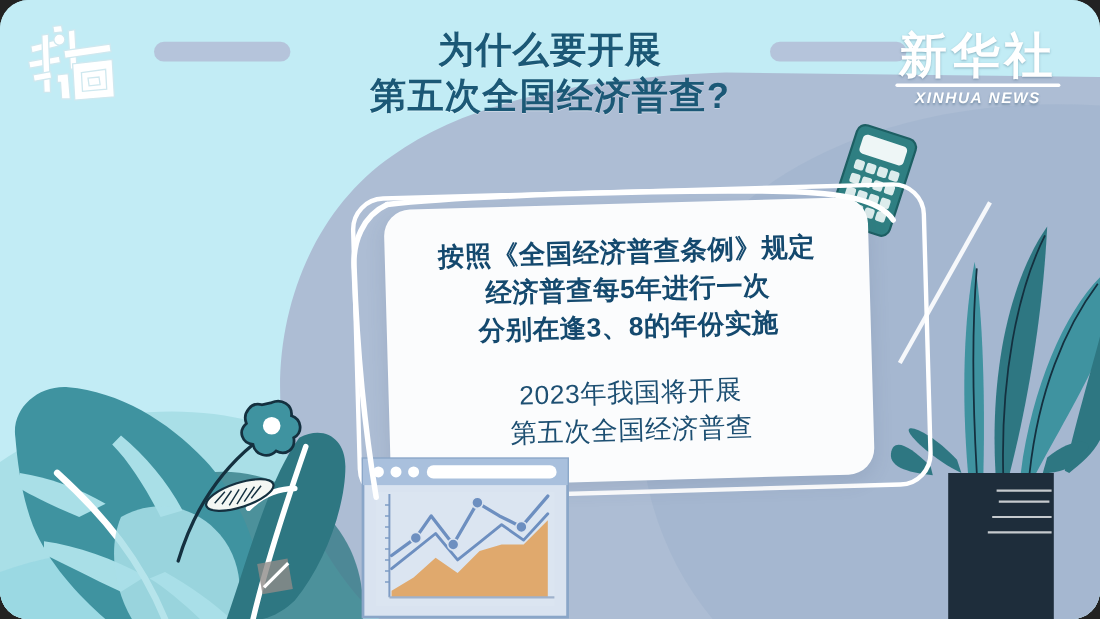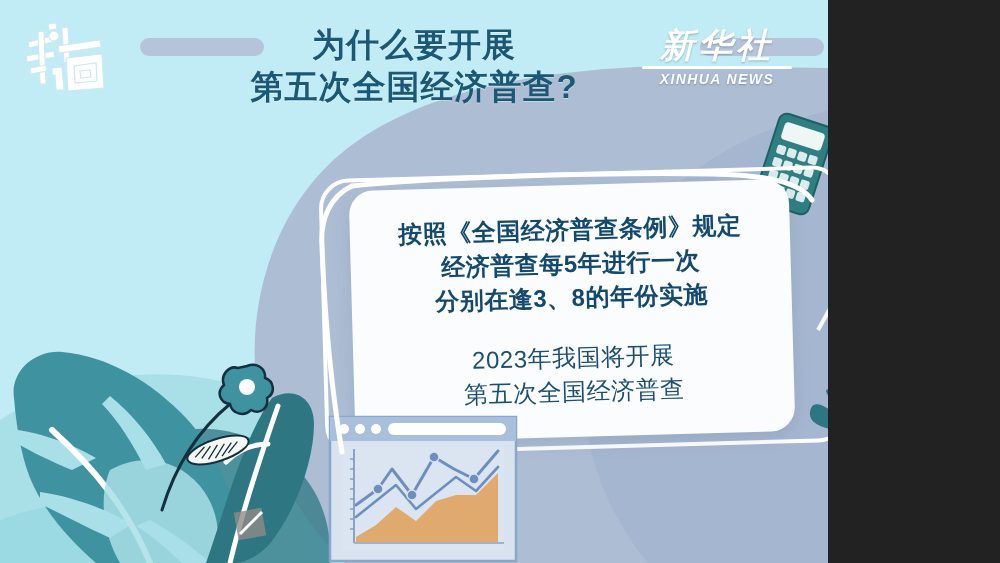--- a/index.html
+++ b/index.html
@@ -1,20 +1,21 @@
 <!DOCTYPE html>
 <html><head>
 <meta charset="utf-8">
 <style>
   html,body{margin:0;padding:0;background:#222;}
   *{box-sizing:border-box;}
   #stage{
-    position:relative;width:828px;height:563px;overflow:hidden;
+    position:relative;width:1000px;height:563px;overflow:hidden;
     font-family:"Liberation Sans","DejaVu Sans",sans-serif;
     background:#c2ecf5;
+    border-radius:26px;
   }
   .layer{position:absolute;inset:0;}
   svg.layer{display:block;width:1000px;height:563px;}
 
   
   #kehui-logo{
     position:absolute;left:22px;top:22px;width:92px;height:72px;
   }
   #kehui-logo svg{display:block;}
   #title-pill{
@@ -29,23 +30,22 @@
     position:absolute;left:0;right:0;top:24px;text-align:center;
     color:#1b5876;font-weight:bold;font-size:33px;line-height:1.28;
     letter-spacing:1px;white-space:pre-line;
     text-shadow:0 1px 0 rgba(255,255,255,.35);
   }
   #xinhua{
     position:absolute;right:36px;top:28px;width:150px;text-align:center;
     color:#ffffff;
   }
   #xinhua .cn{
-    font-size:34px;font-weight:bold;letter-spacing:4px;line-height:1.05;
+    font-size:44px;font-weight:bold;letter-spacing:4px;line-height:1.05;
     font-family:"Liberation Serif","DejaVu Serif",serif;
-    font-style:italic;
     text-shadow:0 1px 2px rgba(30,70,95,.35);
   }
   #xinhua .rule{height:3px;background:#fff;margin:2px 0 2px 0;border-radius:2px;}
   #xinhua .en{
     font-size:14px;font-weight:bold;font-style:italic;letter-spacing:1.4px;
     text-shadow:0 1px 2px rgba(30,70,95,.35);
   }
 
   
   #card-outline{

